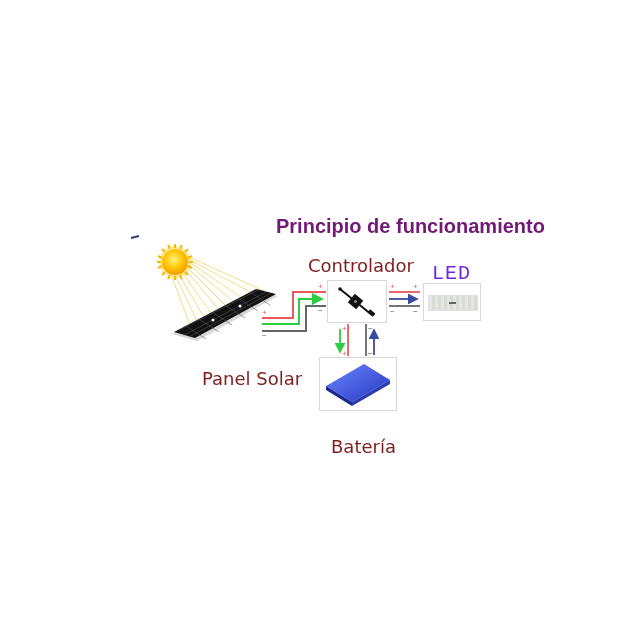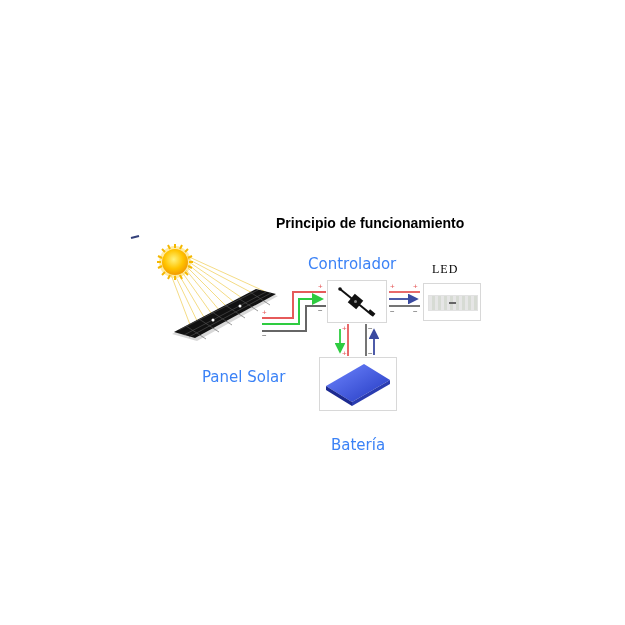--- a/index.html
+++ b/index.html
@@ -1,20 +1,20 @@
 <!DOCTYPE html>
 <html><head>
 <meta charset="utf-8">
 <style>
   html, body { margin:0; padding:0; }
   body { width:625px; height:625px; background:#ffffff; position:relative; overflow:hidden; font-family:"Liberation Sans", sans-serif; }
   .abs { position:absolute; }
-  .title { left:276px; top:215px; font-size:14px; font-weight:bold; color:#000000; white-space:nowrap; }
-  .label { font-family:"DejaVu Sans", sans-serif; font-size:15px; color:#3b82f6; white-space:nowrap; }
-  .led-label { font-family:Liberation Serif, serif; font-size:12px; color:#000000; letter-spacing:1px; white-space:nowrap; }
+  .title { left:276px; top:215px; font-size:20px; font-weight:bold; color:#701a75; white-space:nowrap; }
+  .label { font-family:"DejaVu Sans", sans-serif; font-size:18px; color:#7f1d1d; white-space:nowrap; }
+  .led-label { font-family:Liberation Mono, monospace; font-size:20px; color:#6d28d9; letter-spacing:1px; white-space:nowrap; }
   .box { border:1px solid #d8d8d8; background:#fff; box-sizing:border-box; }
   svg.full { position:absolute; left:0; top:0; }
 </style>
 </head>
 <body>
 
 <div class="abs title">Principio de funcionamiento</div>
 
 <svg class="full" width="625" height="625" viewBox="0 0 625 625">
   <defs>

